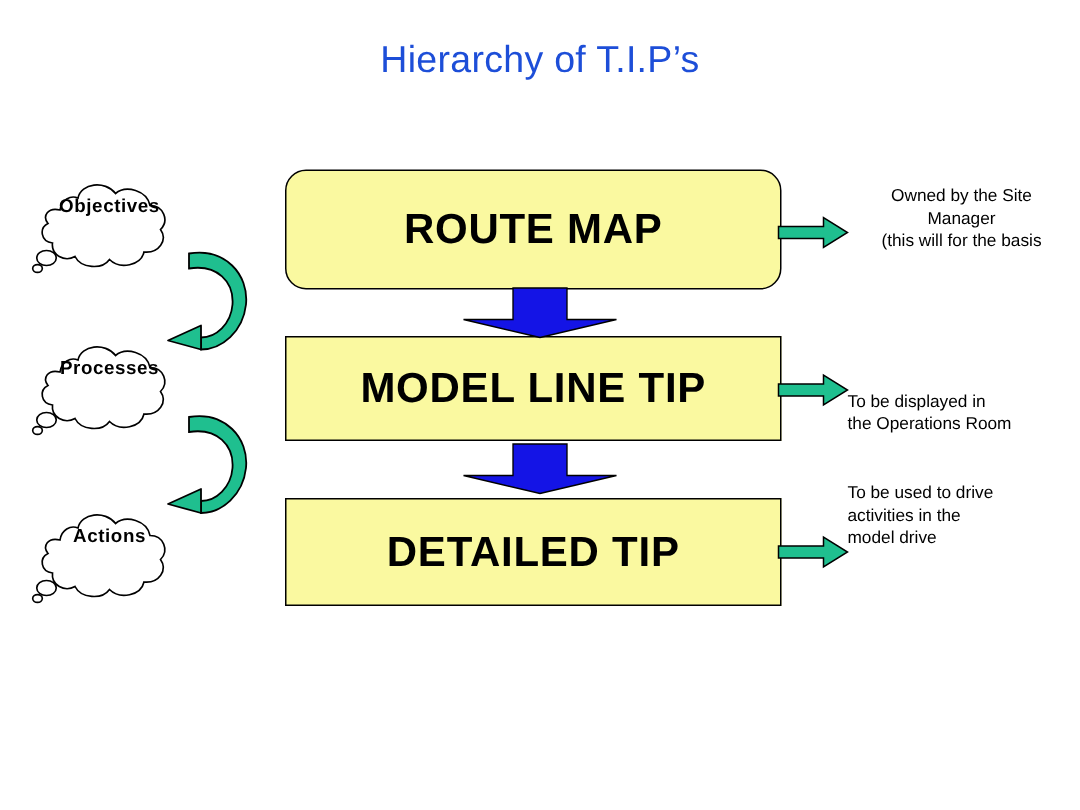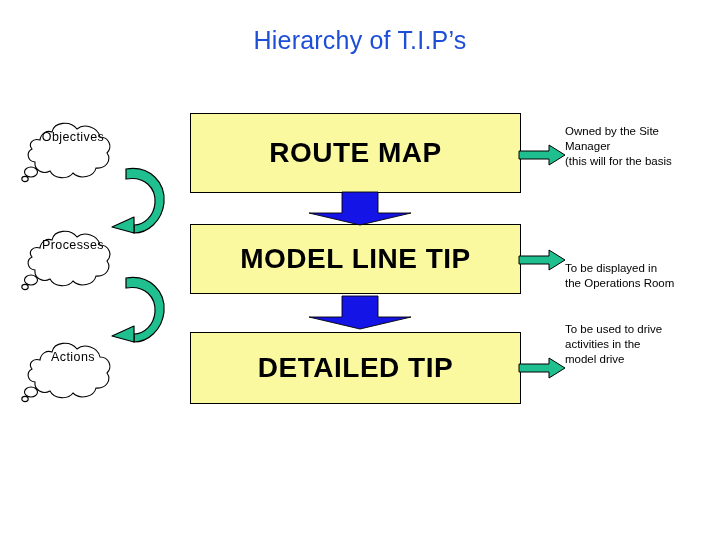--- a/index.html
+++ b/index.html
@@ -49,21 +49,21 @@
     height: 78px;
     overflow: visible;
   }
   .cloud-label {
     position: absolute;
     left: 0;
     width: 110px;
     top: 20px;
     text-align: center;
     font-size: 12.5px;
-    font-weight: normal;
+    font-weight: bold;
     color: #000000;
     white-space: nowrap;
     letter-spacing: 0.4px;
   }
   #cloud-objectives { left: 18px; top: 110px; }
   #cloud-processes  { left: 18px; top: 218px; }
   #cloud-actions    { left: 18px; top: 330px; }
 
   
   .curved-arrow {
@@ -88,21 +88,21 @@
     justify-content: center;
   }
   .yellow-box-label {
     font-size: 28px;
     font-weight: bold;
     color: #000000;
     letter-spacing: 0.5px;
     white-space: nowrap;
     text-align: center;
   }
-  #box-route-map   { top: 113px; height: 80px; }
+  #box-route-map   { top: 113px; height: 80px; border-radius: 14px; }
   #box-model-line  { top: 224px; height: 70px; align-items: center; }
   #box-detailed    { top: 332px; height: 72px; }
 
   
   .blue-arrow {
     position: absolute;
     left: 306px;
     width: 108px;
     height: 34px;
   }
@@ -125,21 +125,21 @@
   
   .note-text {
     position: absolute;
     left: 565px;
     width: 152px;
     font-size: 11.5px;
     line-height: 15px;
     color: #000000;
   }
   .note-text div { white-space: nowrap; }
-  #note-1 { top: 124px; }
+  #note-1 { top: 124px; text-align: center; }
   #note-2 { top: 244px; margin-top: 17px; }
   #note-3 { top: 322px; }
 </style>
 </head>
 <body>
 
 <div id="slide">
 
   <div id="slide-title">Hierarchy of T.I.P’s</div>
 

